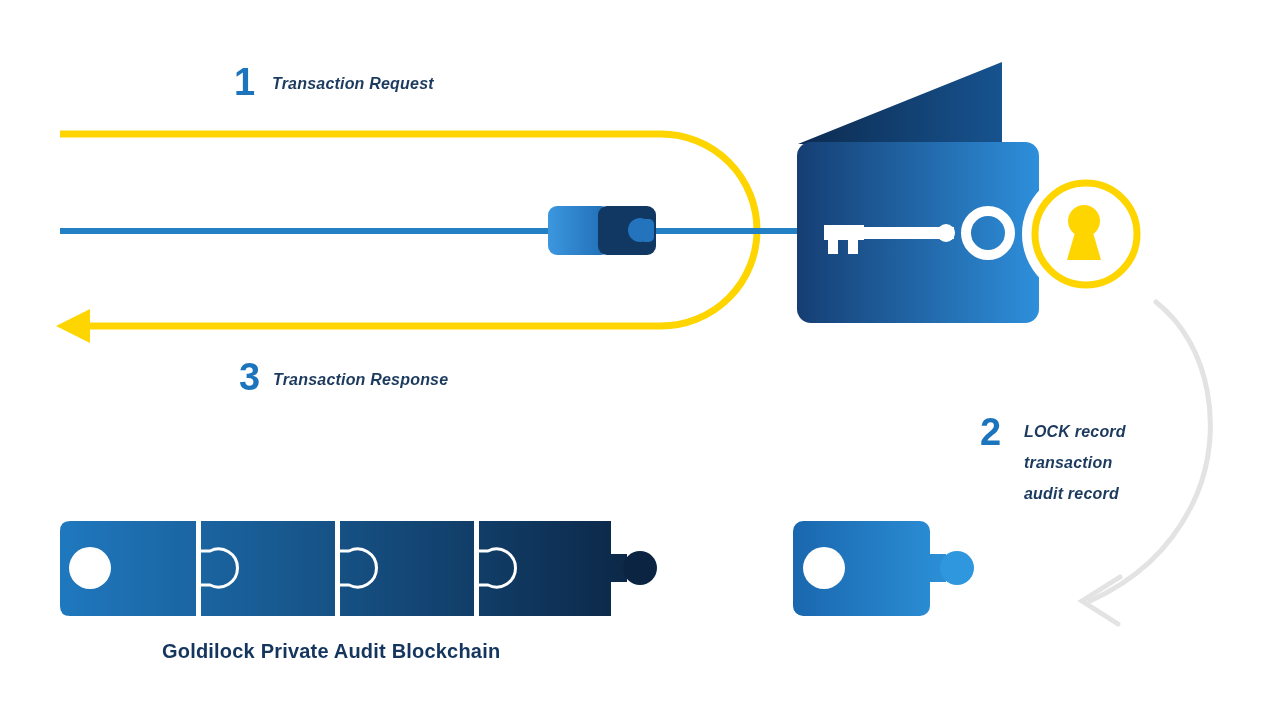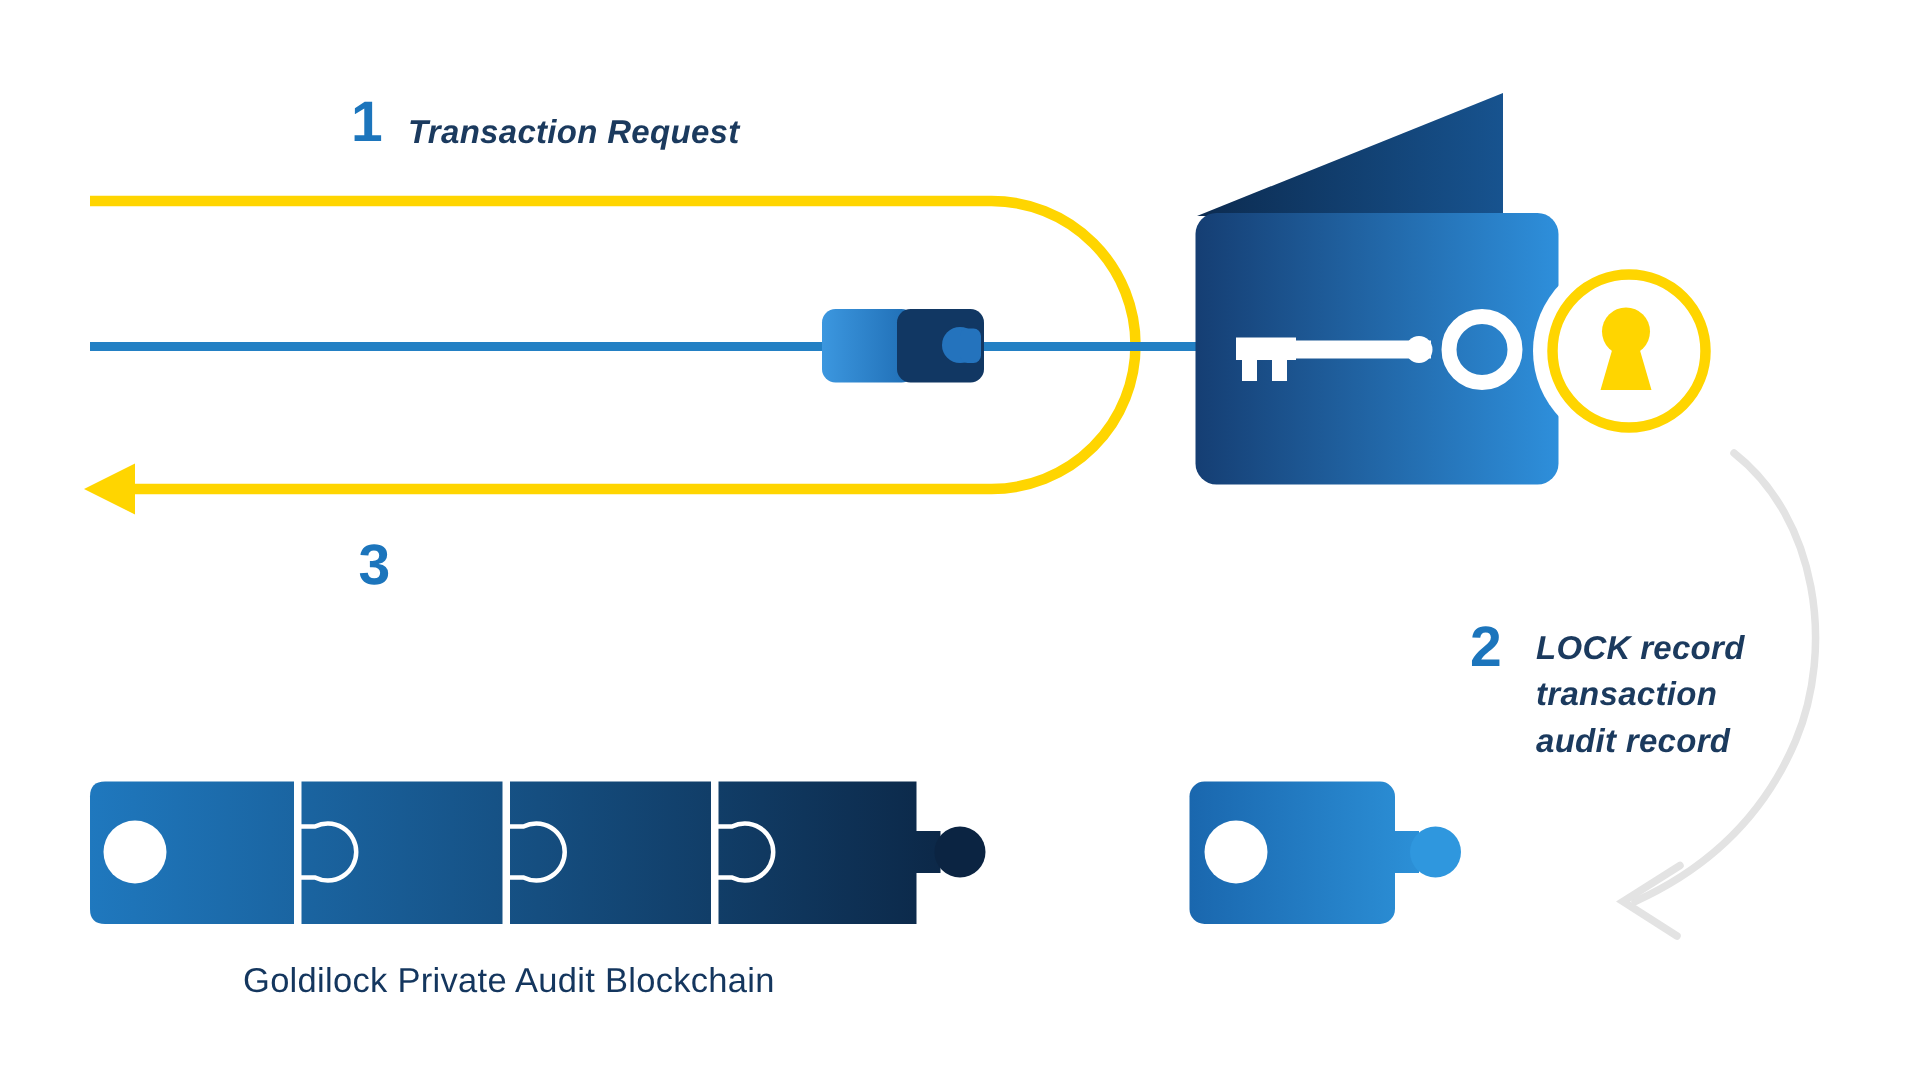--- a/index.html
+++ b/index.html
@@ -18,29 +18,29 @@
   .abs { position: absolute; }
   .step-number {
     font-weight: bold;
     color: var(--accent_blue, #1C75BC);
     font-size: 38px;
     line-height: 1;
   }
   .step-label {
     font-style: italic;
     color: var(--label_navy, #1B3A5E);
-    font-size: 22px;
+    font-size: 16px;
     font-weight: 600;
     letter-spacing: 0.2px;
   }
   .step-lines .step-label { display: block; line-height: 31px; }
   .caption {
     color: var(--caption_navy, #14365E);
-    font-size: 23px;
-    font-weight: 400;
+    font-size: 20px;
+    font-weight: 700;
     letter-spacing: 0.2px;
   }
   svg { display: block; }
 </style>
 </head>
 <body>
 
 <div id="canvas">
 
   <svg width="1280" height="720" viewBox="0 0 1280 720" class="abs" style="left:0;top:0">
@@ -123,20 +123,21 @@
       <rect x="928" y="554" width="18" height="28" fill="url(#pieceGrad)"></rect>
       <circle cx="957" cy="568" r="17" fill="#2F97DE"></circle>
       <circle cx="824" cy="568" r="21" fill="#ffffff"></circle>
     </g>
   </svg>
 
   <div class="abs step-number" style="left:234px; top:63px;">1</div>
   <div class="abs step-label" style="left:272px; top:75px;">Transaction Request</div>
 
   <div class="abs step-number" style="left:239px; top:358px;">3</div>
+  <div class="abs step-label" style="left:273px; top:371px;">Transaction Response</div>
 
   <div class="abs step-number" style="left:980px; top:413px;">2</div>
   <div class="abs step-lines" style="left:1024px; top:416px;">
     <span class="step-label">LOCK record</span>
     <span class="step-label">transaction</span>
     <span class="step-label">audit record</span>
   </div>
 
   <div class="abs caption" style="left:162px; top:640px;">Goldilock Private Audit Blockchain</div>
 

